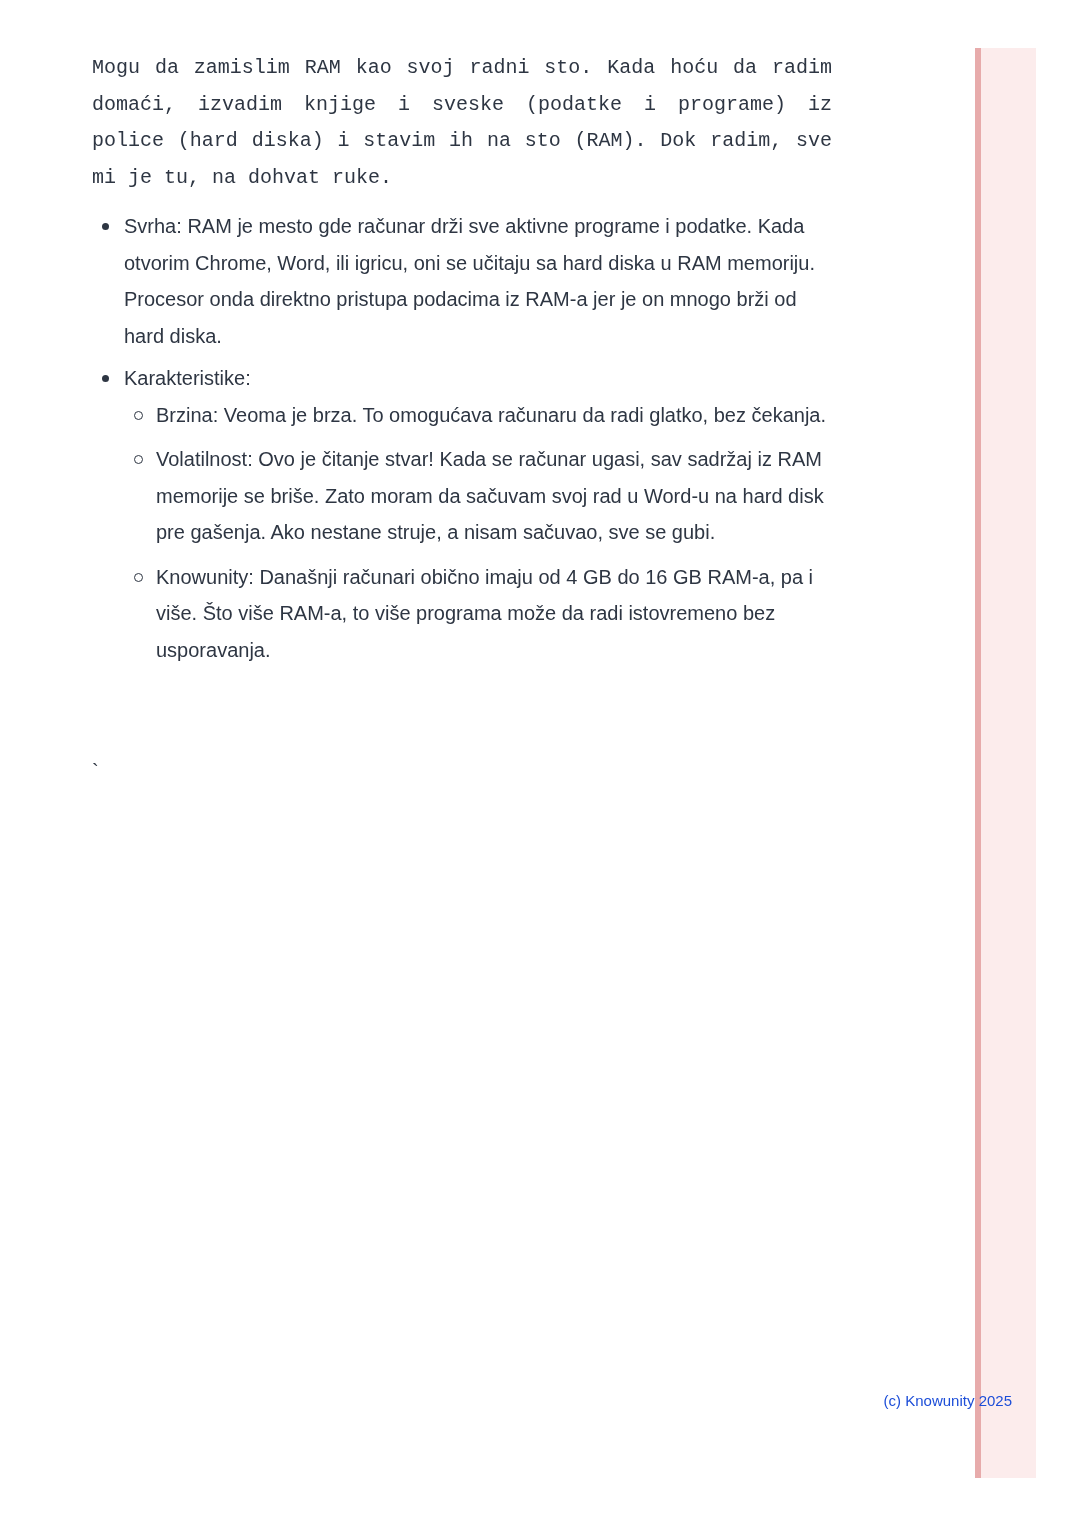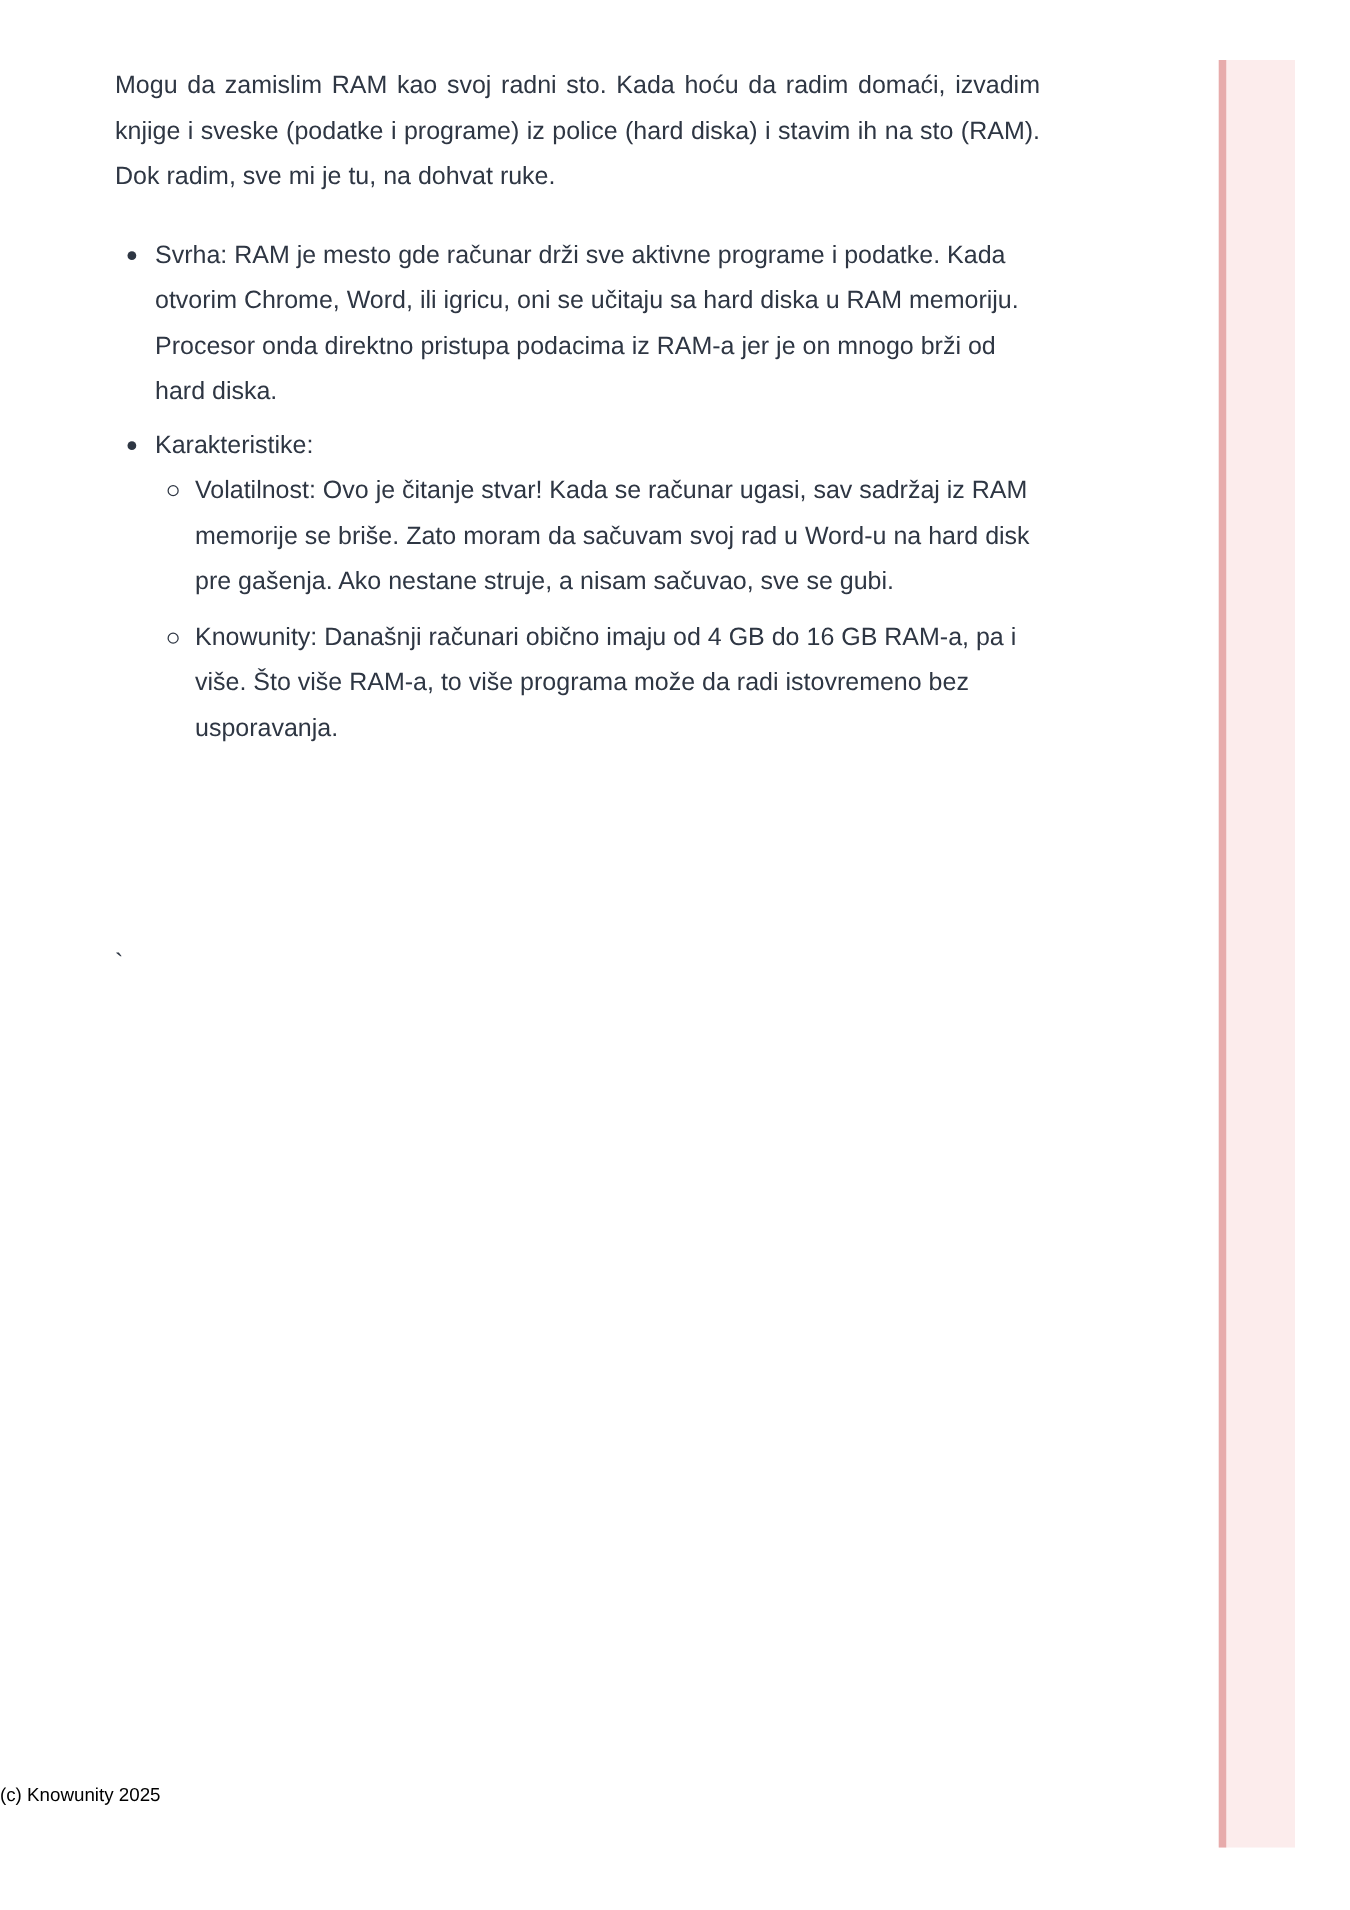--- a/index.html
+++ b/index.html
@@ -30,21 +30,22 @@
     left: 92px;
     top: 50px;
     width: 740px;
     font-size: 20px;
     line-height: 36.5px;
     z-index: 2;
   }
 
   .intro {
     text-align: justify;
-    margin-bottom: 26px;
+    margin-bottom: 12px;
+    font-family: Liberation Mono, monospace;
   }
 
   ul.plain { list-style: none; }
 
   .li { display: flex; margin-bottom: 6px; }
   .li-sub { margin-bottom: 8px; }
   .mk { flex: 0 0 32px; position: relative; }
   .disc {
     position: absolute; left: 10px; top: 15px;
     width: 7px; height: 7px; border-radius: 50%;
@@ -66,25 +67,26 @@
     position: absolute;
     left: 92px;
     top: 760px;
     font-size: 20px;
     color: #2e3643;
     z-index: 2;
   }
 
   .footer {
     position: absolute;
-    top: 1428px;
+    top: 1392px;
     left: 0;
     width: 1012px;
+    text-align: right;
     font-size: 15px;
-    color: #000000;
+    color: #1d4ed8;
     z-index: 3;
   }
 </style>
 </head>
 <body>
 
 <div class="stripe"></div>
 
 <div class="content">
 
@@ -104,20 +106,29 @@
 
     <li class="li">
       <span class="mk">
           <span class="disc"></span>
         </span>
       <div class="li-text">
         <strong>Karakteristike:</strong>
 
         <ul class="plain sublist">
 
+          <li class="li li-sub">
+            <span class="mk">
+                <span class="circ"></span>
+              </span>
+            <div class="li-text">
+              <strong>Brzina:</strong>
+              <span>Veoma je brza. To omogućava računaru da radi glatko, bez čekanja.</span>
+            </div>
+          </li>
 
           <li class="li li-sub">
             <span class="mk">
                 <span class="circ"></span>
               </span>
             <div class="li-text">
               <strong>Volatilnost:</strong>
               <span>Ovo je čitanje stvar!</span>
               <strong>Kada se računar ugasi, sav sadržaj iz RAM memorije se briše.</strong>
               <span>Zato moram da sačuvam svoj rad u Word-u na hard disk pre gašenja. Ako nestane struje, a nisam sačuvao, sve se gubi.</span>

